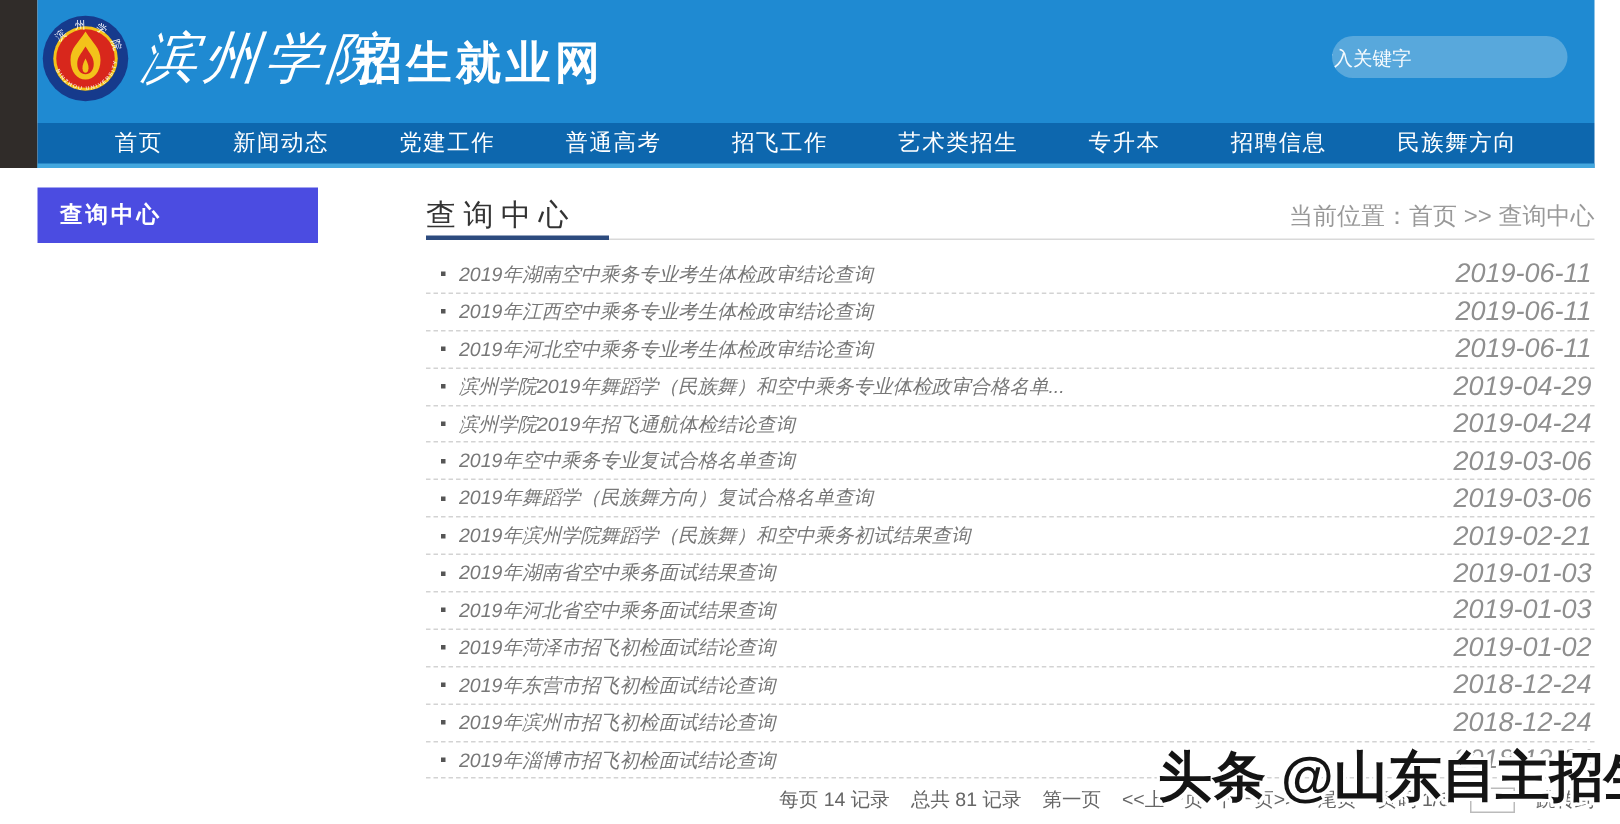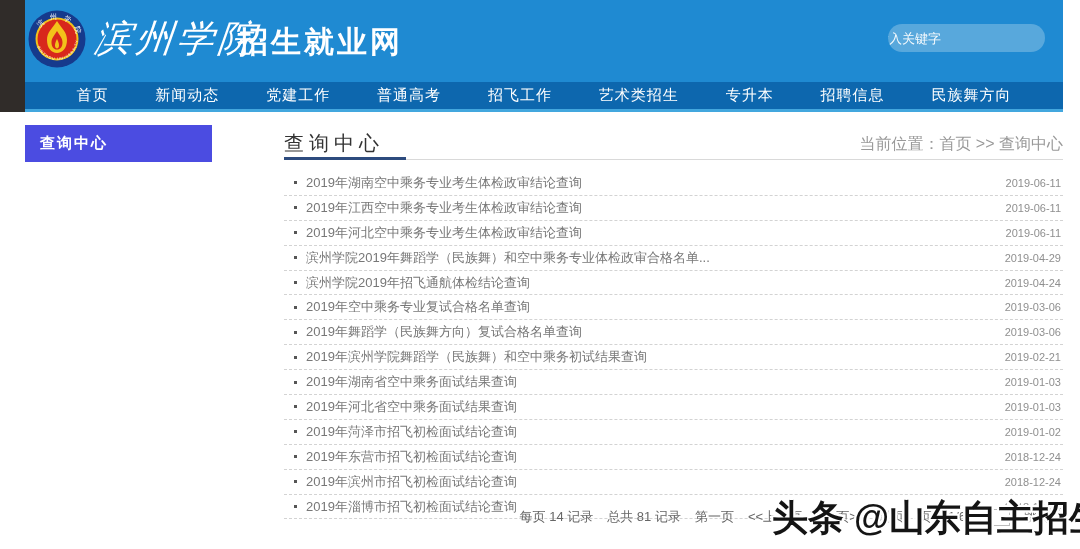--- a/index.html
+++ b/index.html
@@ -35,27 +35,27 @@
 
   .page-title{position:absolute;left:284px;top:130px;font-size:20px;color:#333;letter-spacing:5px;
     font-family:"DejaVu Serif","Liberation Serif",serif;}
   .title-line-grey{position:absolute;left:284px;top:159px;width:779px;height:1px;background:var(--line-grey);}
   .title-line-navy{position:absolute;left:284px;top:157px;width:122px;height:3px;background:var(--underline-navy);}
 
   .breadcrumb{position:absolute;right:17px;top:134px;font-size:16px;color:#999;white-space:nowrap;}
   .breadcrumb a{color:#999;text-decoration:none;cursor:pointer;}
 
   .query-list{position:absolute;left:284px;top:171px;width:779px;}
-  .list-row{height:24.9px;display:flex;align-items:center;border-bottom:1px dashed #d3d3d3;padding:0 2px 0 10px;}
+  .list-row{height:24.9px;display:flex;align-items:center;border-bottom:1px dashed #d3d3d3;padding:0 2px 0 10px;font-style:italic;}
   .bullet{width:3px;height:3px;background:#555;margin-right:9px;flex:none;}
   .item-title{flex:1;font-size:13px;color:var(--link-grey);text-decoration:none;cursor:pointer;
     white-space:nowrap;overflow:hidden;}
-  .item-date{font-size:11px;color:var(--date-grey);margin-left:10px;white-space:nowrap;}
-
-  .pagination{position:absolute;right:17px;top:508px;display:flex;align-items:center;gap:14px;
+  .item-date{font-size:18px;color:var(--date-grey);margin-left:10px;white-space:nowrap;}
+
+  .pagination{position:absolute;right:17px;top:524px;display:flex;align-items:center;gap:14px;
     font-size:13px;color:var(--page-grey);white-space:nowrap;}
   .pagination .pg-btn{cursor:pointer;}
   .jump-input{width:30px;height:17px;border:1px solid #bbb;background:#fff;font-size:12px;outline:none;}
 
   .watermark{position:absolute;left:772px;top:494px;z-index:5;font-size:36px;font-weight:900;color:#141414;
     letter-spacing:0;white-space:nowrap;
     text-shadow:-2px 0 0 #fff,2px 0 0 #fff,0 -2px 0 #fff,0 2px 0 #fff,
       -2px -2px 0 #fff,2px -2px 0 #fff,-2px 2px 0 #fff,2px 2px 0 #fff;}
 </style>
 </head>

